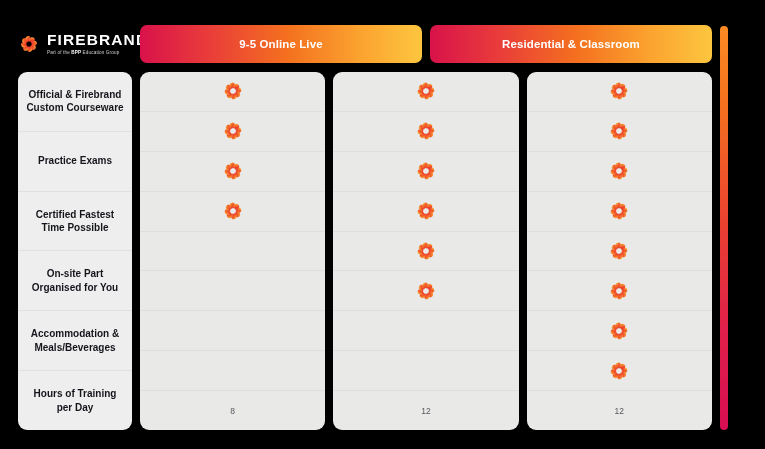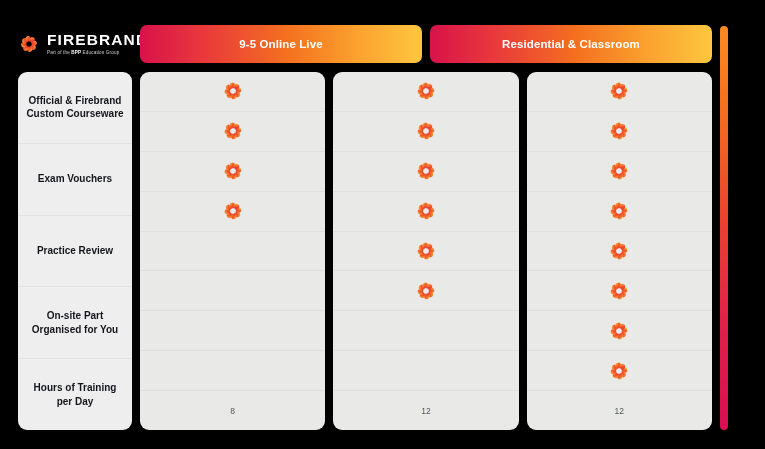--- a/index.html
+++ b/index.html
@@ -194,23 +194,24 @@
   </div>
 
   <div class="header-row" id="header-row">
       <div class="col-header">9-5 Online Live</div>
       <div class="col-header">Residential &amp; Classroom</div>
     </div>
 
   <div class="table-body">
     <div class="label-col" id="label-col">
         <div class="label-cell">Official &amp; Firebrand Custom Courseware</div>
-        <div class="label-cell">Exam Vouchers</div>
-        <div class="label-cell">Practice Review</div>
+        <div class="label-cell">Practice Exams</div>
+        <div class="label-cell">Certified Fastest Time Possible</div>
         <div class="label-cell">On-site Part Organised for You</div>
+        <div class="label-cell">Accommodation &amp; Meals/Beverages</div>
         <div class="label-cell">Hours of Training per Day</div>
       </div>
     <div class="data-cols" id="data-cols">
         <div class="data-col">
           <div class="data-cell">
             <svg viewBox="0 0 100 100" class="cell-mark">
               <defs>
                 <linearGradient id="m0_0" x1="0" y1="1" x2="1" y2="0">
                   <stop offset="0%" stop-color="#d8124a"></stop>
                   <stop offset="45%" stop-color="#ef4a28"></stop>

